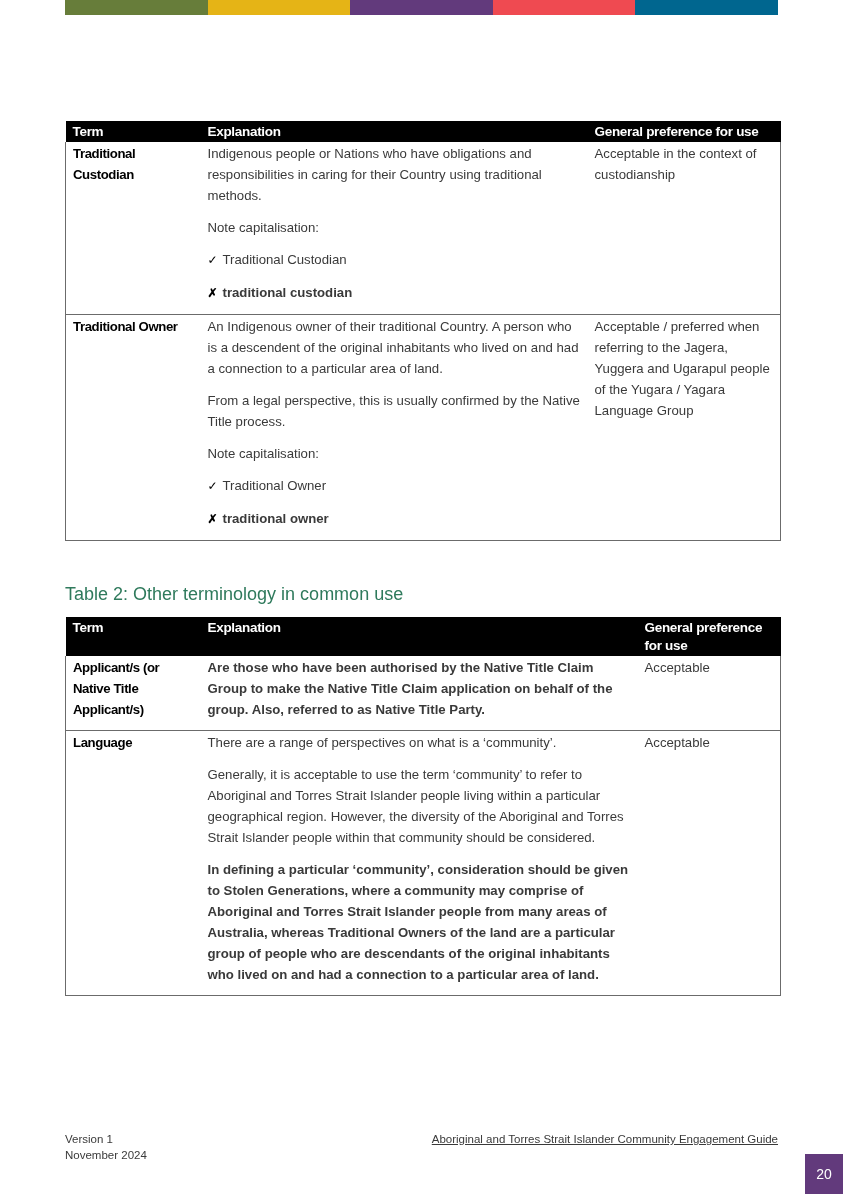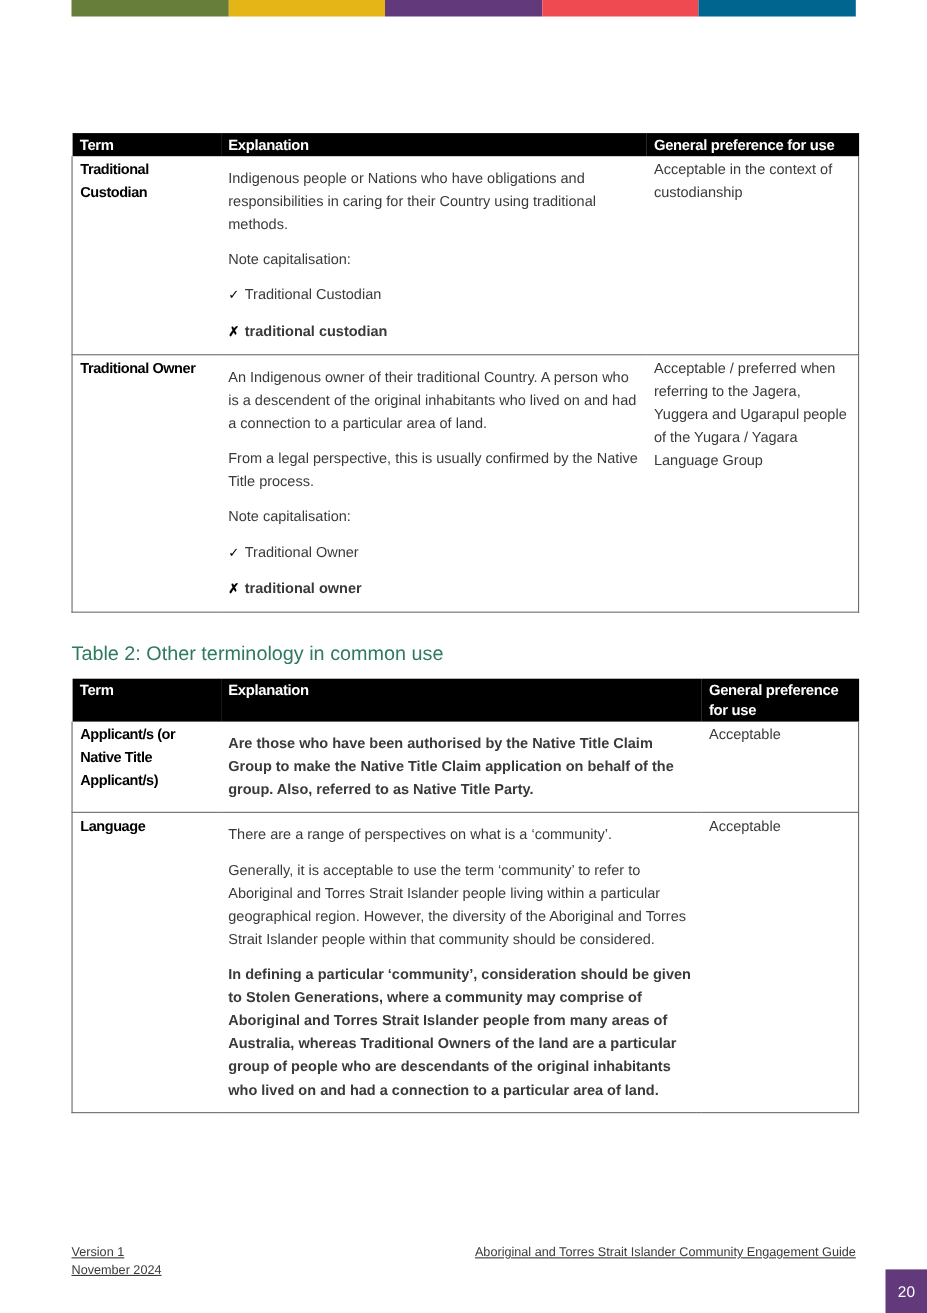--- a/index.html
+++ b/index.html
@@ -18,35 +18,35 @@
       background: #000000; color: #ffffff; text-align: left; font-weight: bold;
       padding: 2px 7px 1px 7px; vertical-align: top; font-size: 13.5px; line-height: 18px;
       letter-spacing: -0.3px;
     }
     table.terms td {
       padding: 1px 7px 10px 7px; vertical-align: top;
       border-bottom: 1px solid #6b6b6b;
     }
     table.terms tr td:first-child { border-left: 1px solid #6b6b6b; font-weight: bold; color: #000; letter-spacing: -0.4px; }
     table.terms tr td:last-child { border-right: 1px solid #6b6b6b; }
-    table.terms td p { margin: 8px 0 11px 0; }
+    table.terms td p { margin: 0 0 11px 0; }
     table.terms td p:last-child { margin-bottom: 0; font-weight: bold; }
     .mark { display: inline-block; width: 15px; color: #000; font-size: 12px; }
 
     #table1 { top: 121px; }
     #table1 col.c1 { width: 135px; } #table1 col.c2 { width: 387px; } #table1 col.c3 { width: 193px; }
     #table2 { top: 617px; }
     #table2 col.c1 { width: 135px; } #table2 col.c2 { width: 437px; } #table2 col.c3 { width: 143px; }
 
     .caption {
       position: absolute; left: 65px; top: 584px; 
       color: #2f7a5c; font-size: 18px;
     }
 
-    .footer-left { position: absolute; left: 65px; top: 1131px; font-size: 11.5px; line-height: 16px; color: #3a3a3a; text-decoration: underline; }
+    .footer-left { position: absolute; left: 65px; top: 1131px; font-size: 11.5px; line-height: 16px; color: #3a3a3a; }
     .footer-right { position: absolute; right: 65px; top: 1131px; font-size: 11.5px; line-height: 16px; color: #3a3a3a; text-decoration: underline; }
     .page-num {
       position: absolute; left: 805px; top: 1154px; width: 38px; height: 40px;
       background: #623a7c; color: #ffffff; font-weight: normal; font-size: 14px;
       display: flex; align-items: center; justify-content: center;
     }
   </style>
 </head>
 <body>
 

